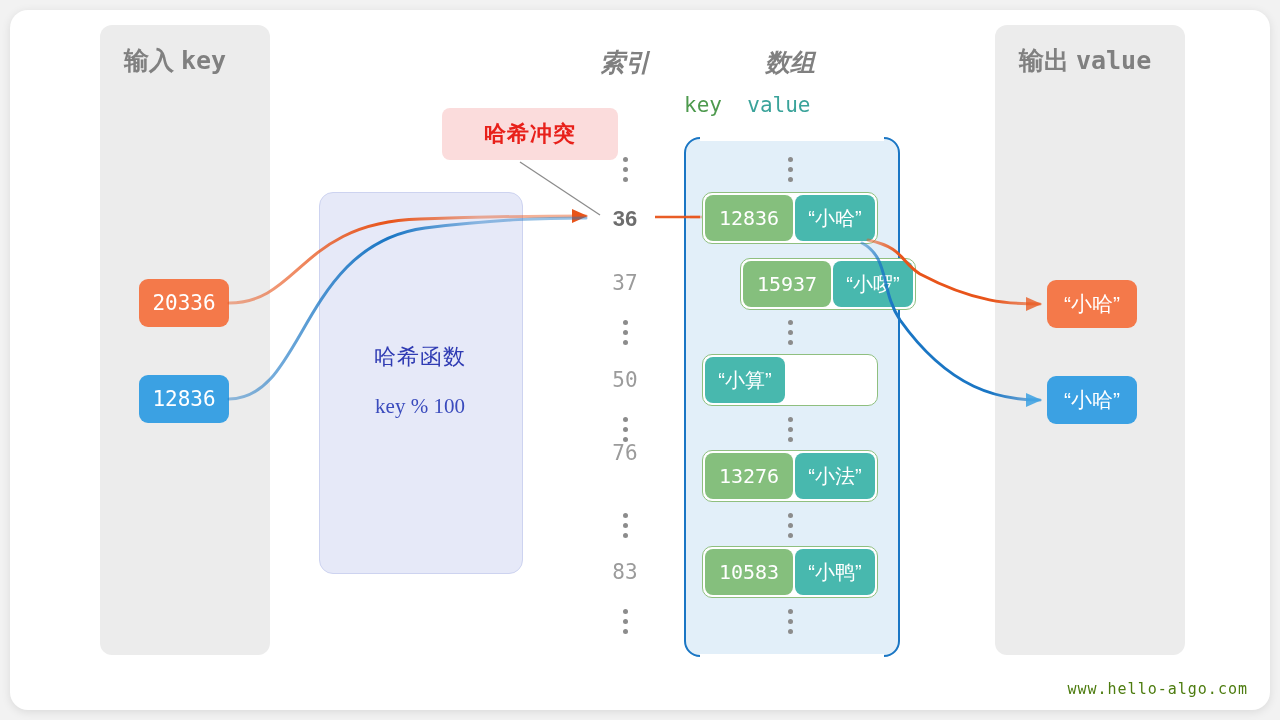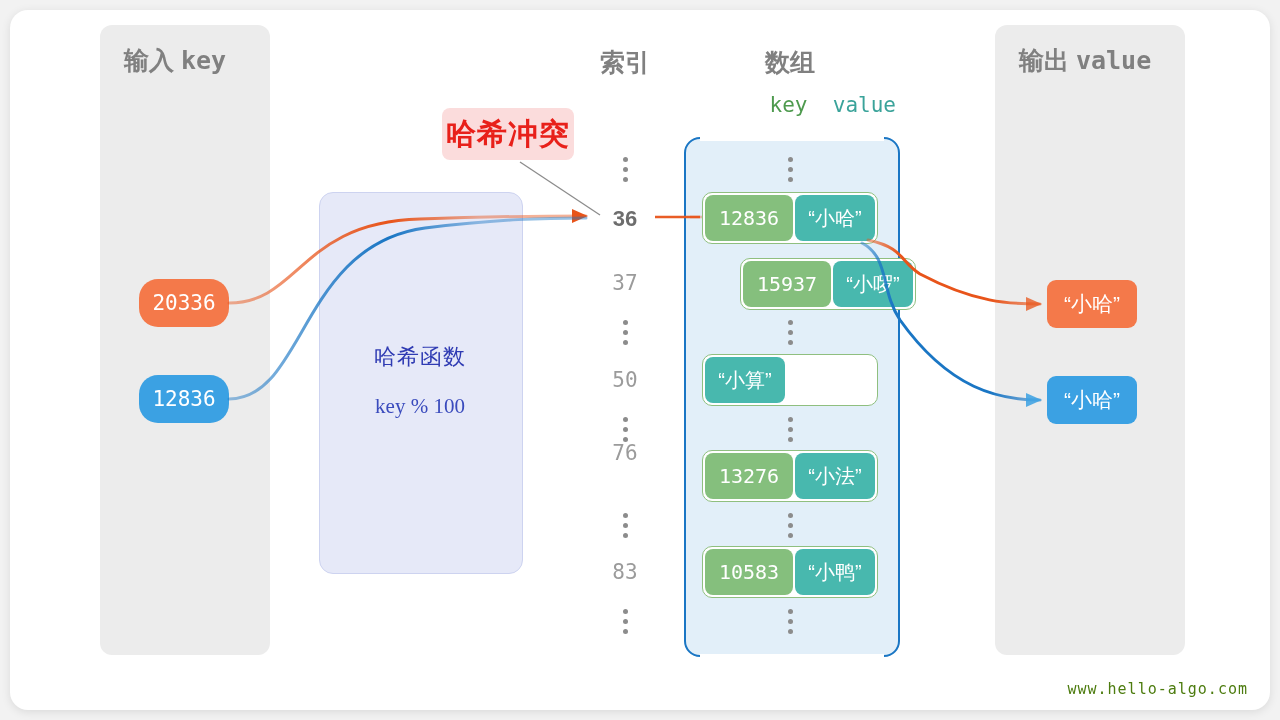--- a/index.html
+++ b/index.html
@@ -79,48 +79,49 @@
     color: #3a4bbd;
     font-size: 21px;
     font-family: Liberation Serif, serif;
   }
 
   
   #collision {
     position: absolute;
     left: 442px;
     top: 108px;
-    width: 132px;
+    width: 176px;
     height: 52px;
     background: #fbdcdc;
     border-radius: 8px;
     display: flex;
     align-items: center;
     justify-content: center;
     color: #e8201a;
-    font-size: 30px;
+    font-size: 22px;
     font-weight: bold;
     letter-spacing: 1px;
   }
 
   
   .col-heading {
     position: absolute;
     font-size: 25px;
     font-weight: bold;
     color: #808080;
     text-align: center;
     white-space: nowrap;
+    font-style: italic;
   }
   #kv-heading {
     position: absolute;
     top: 93px;
     left: 684px;
     width: 212px;
-    text-align: right;
+    text-align: left;
     font-family: "DejaVu Sans Mono", "Liberation Mono", monospace;
     font-size: 21px;
     white-space: pre;
   }
   #kv-heading .k { color: #4e9a4e; }
   #kv-heading .v { color: #3aa39a; }
 
   
   #array {
     position: absolute;
@@ -216,21 +217,21 @@
     position: absolute;
     width: 90px;
     height: 48px;
     border-radius: 9px;
     display: flex;
     align-items: center;
     justify-content: center;
     color: #ffffff;
     font-size: 21px;
   }
-  .chip.mono { font-family: "DejaVu Sans Mono", "Liberation Mono", monospace; border-radius: 19px; }
+  .chip.mono { font-family: "DejaVu Sans Mono", "Liberation Mono", monospace; }
   .chip.orange { background: #f4794a; }
   .chip.blue   { background: #3ba1e3; }
 
   
   #watermark {
     position: absolute;
     right: 32px;
     bottom: 22px;
     color: #4d7c0f;
     font-size: 15px;

